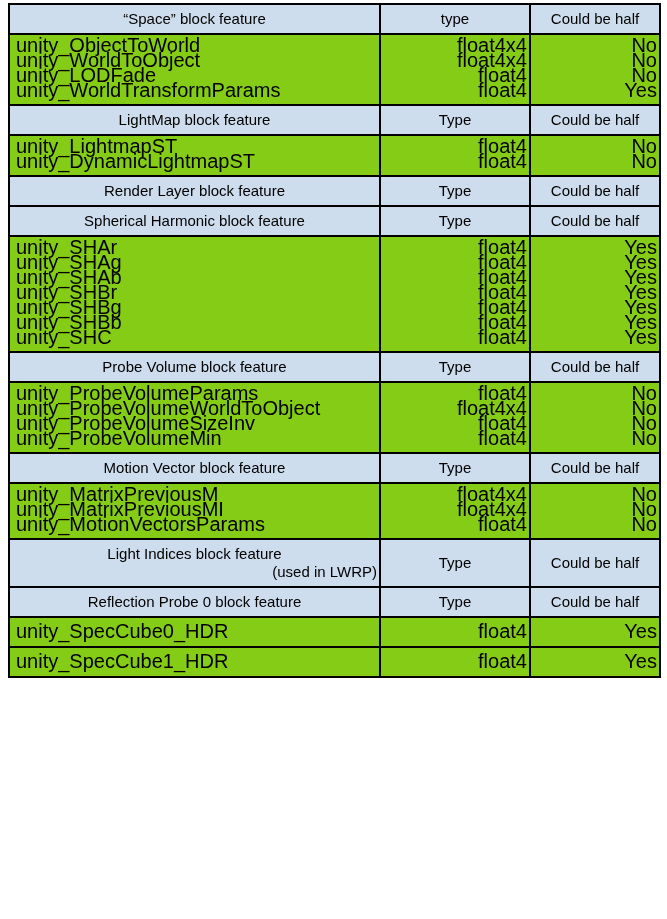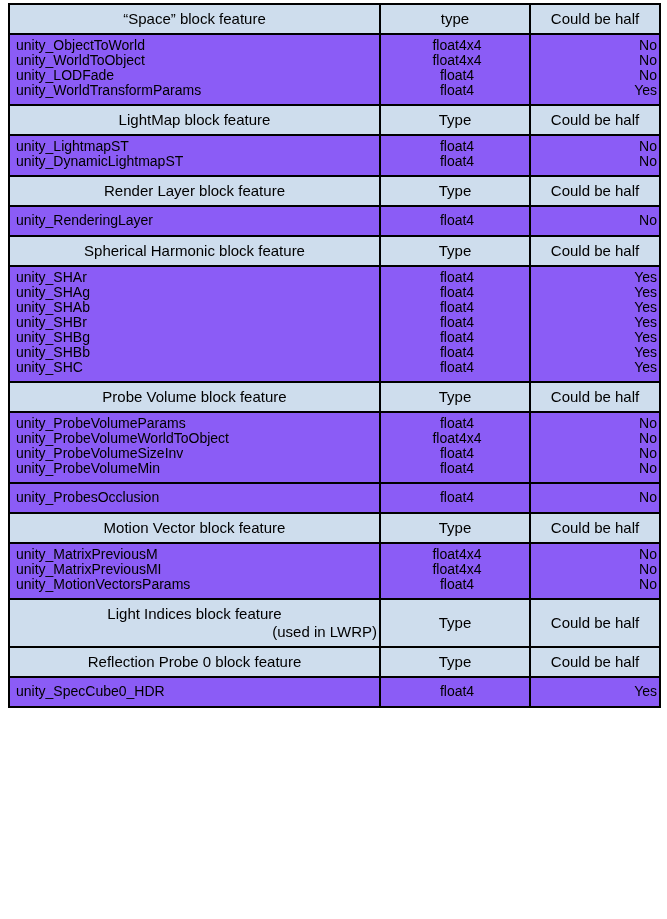--- a/index.html
+++ b/index.html
@@ -48,33 +48,33 @@
     padding-top: 5px;
     padding-bottom: 5px;
   }
   tr.section-header .sub-line {
     display: block;
     text-align: right;
   }
 
   
   tr.data-row > td {
-    background: #8b5cf6;
+    background: #84cc16;
     border: 2px solid #000000;
     vertical-align: top;
     padding: 3px 2px 6px 2px;
-    font-size: 14px;
+    font-size: 20px;
     line-height: 15px;
   }
   tr.data-row > td.cell-name {
     text-align: left;
     padding-left: 6px;
   }
   tr.data-row > td.cell-type {
-    text-align: center;
+    text-align: right;
     padding-left: 6px;
   }
   tr.data-row > td.cell-half {
     text-align: right;
   }
 
   
   tr.data-row.single > td {
     padding-top: 6px;
     padding-bottom: 7px;
@@ -145,31 +145,20 @@
             <span class="line">No</span>
           </td>
         </tr>
         <tr class="section-header">
           <td class="cell-name">
             <span class="line">Render Layer block feature</span>
           </td>
           <td class="cell-type">Type</td>
           <td class="cell-half">Could be half</td>
         </tr>
-        <tr class="data-row single">
-          <td class="cell-name">
-            <span class="line">unity_RenderingLayer</span>
-          </td>
-          <td class="cell-type">
-            <span class="line">float4</span>
-          </td>
-          <td class="cell-half">
-            <span class="line">No</span>
-          </td>
-        </tr>
         <tr class="section-header">
           <td class="cell-name">
             <span class="line">Spherical Harmonic block feature</span>
           </td>
           <td class="cell-type">Type</td>
           <td class="cell-half">Could be half</td>
         </tr>
         <tr class="data-row">
           <td class="cell-name">
             <span class="line">unity_SHAr</span>
@@ -219,31 +208,20 @@
             <span class="line">float4</span>
             <span class="line">float4</span>
           </td>
           <td class="cell-half">
             <span class="line">No</span>
             <span class="line">No</span>
             <span class="line">No</span>
             <span class="line">No</span>
           </td>
         </tr>
-        <tr class="data-row single">
-          <td class="cell-name">
-            <span class="line">unity_ProbesOcclusion</span>
-          </td>
-          <td class="cell-type">
-            <span class="line">float4</span>
-          </td>
-          <td class="cell-half">
-            <span class="line">No</span>
-          </td>
-        </tr>
         <tr class="section-header">
           <td class="cell-name">
             <span class="line">Motion Vector block feature</span>
           </td>
           <td class="cell-type">Type</td>
           <td class="cell-half">Could be half</td>
         </tr>
         <tr class="data-row">
           <td class="cell-name">
             <span class="line">unity_MatrixPreviousM</span>
@@ -280,15 +258,26 @@
           <td class="cell-name">
             <span class="line">unity_SpecCube0_HDR</span>
           </td>
           <td class="cell-type">
             <span class="line">float4</span>
           </td>
           <td class="cell-half">
             <span class="line">Yes</span>
           </td>
         </tr>
+        <tr class="data-row single">
+          <td class="cell-name">
+            <span class="line">unity_SpecCube1_HDR</span>
+          </td>
+          <td class="cell-type">
+            <span class="line">float4</span>
+          </td>
+          <td class="cell-half">
+            <span class="line">Yes</span>
+          </td>
+        </tr>
       </tbody>
   </table>
 </div>
 
 </body></html>

